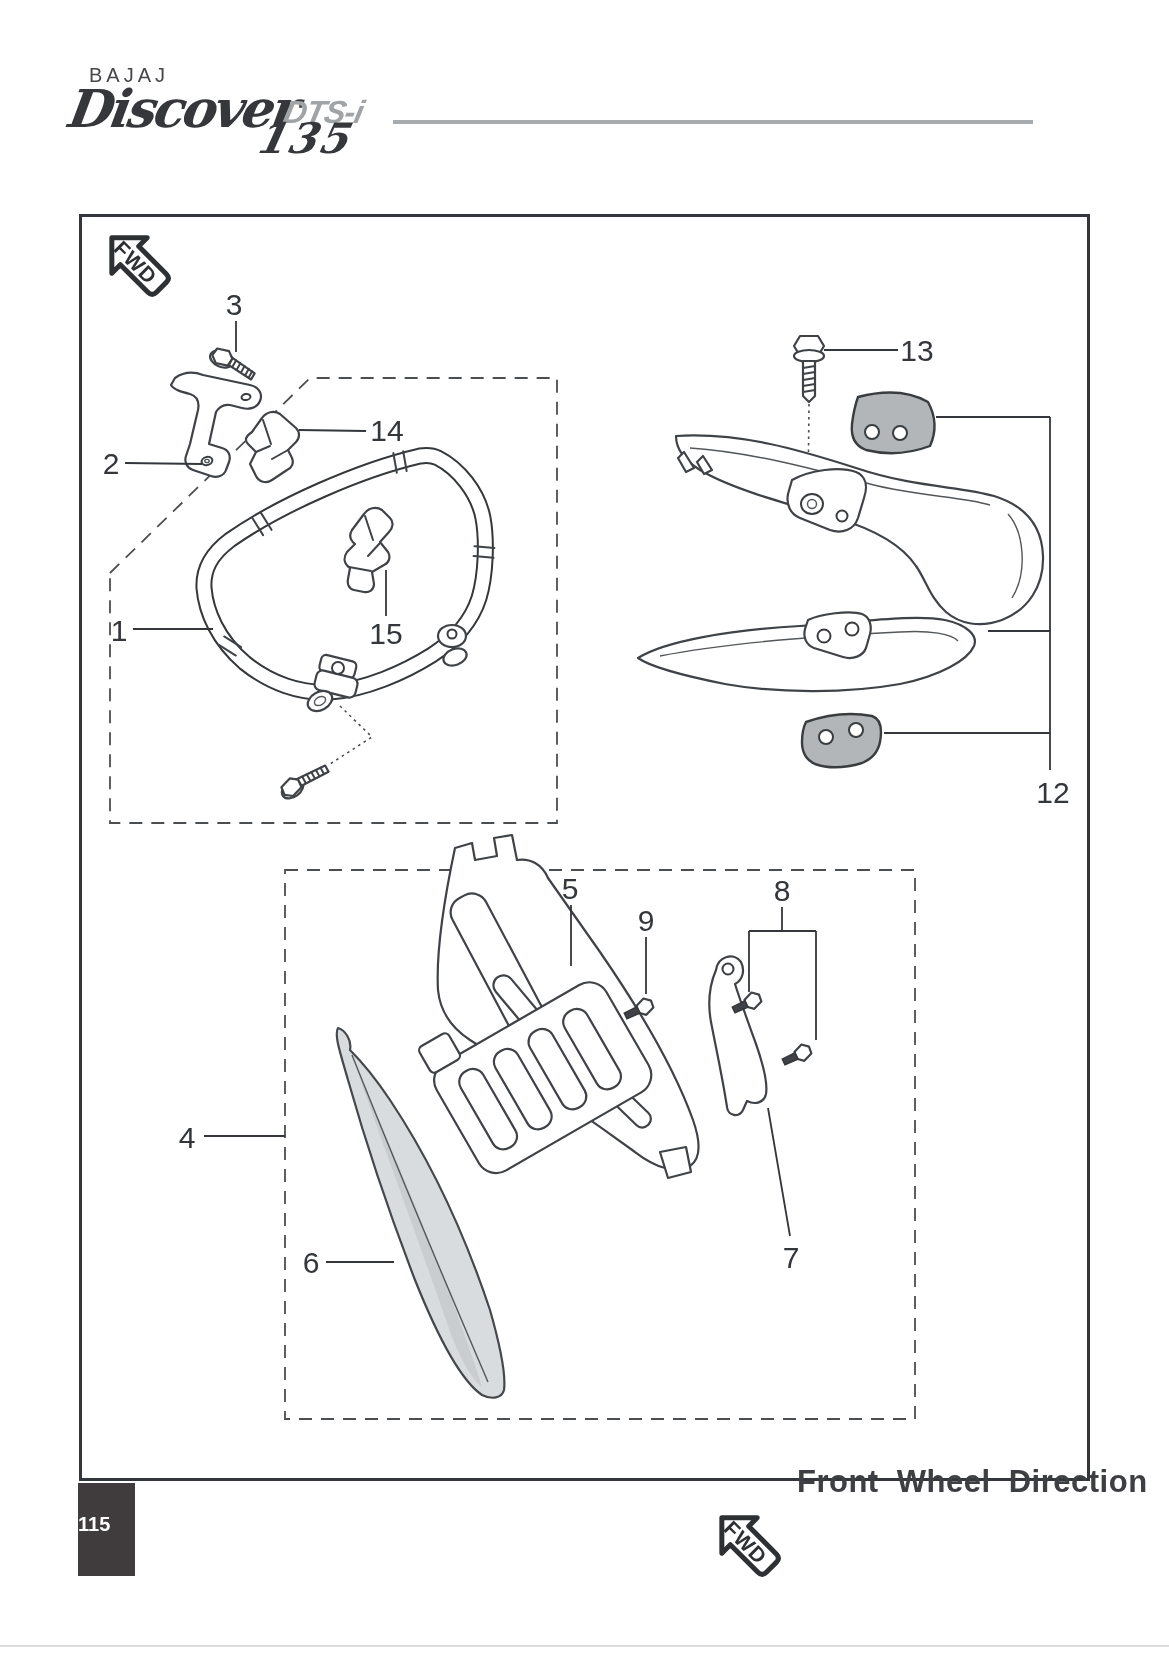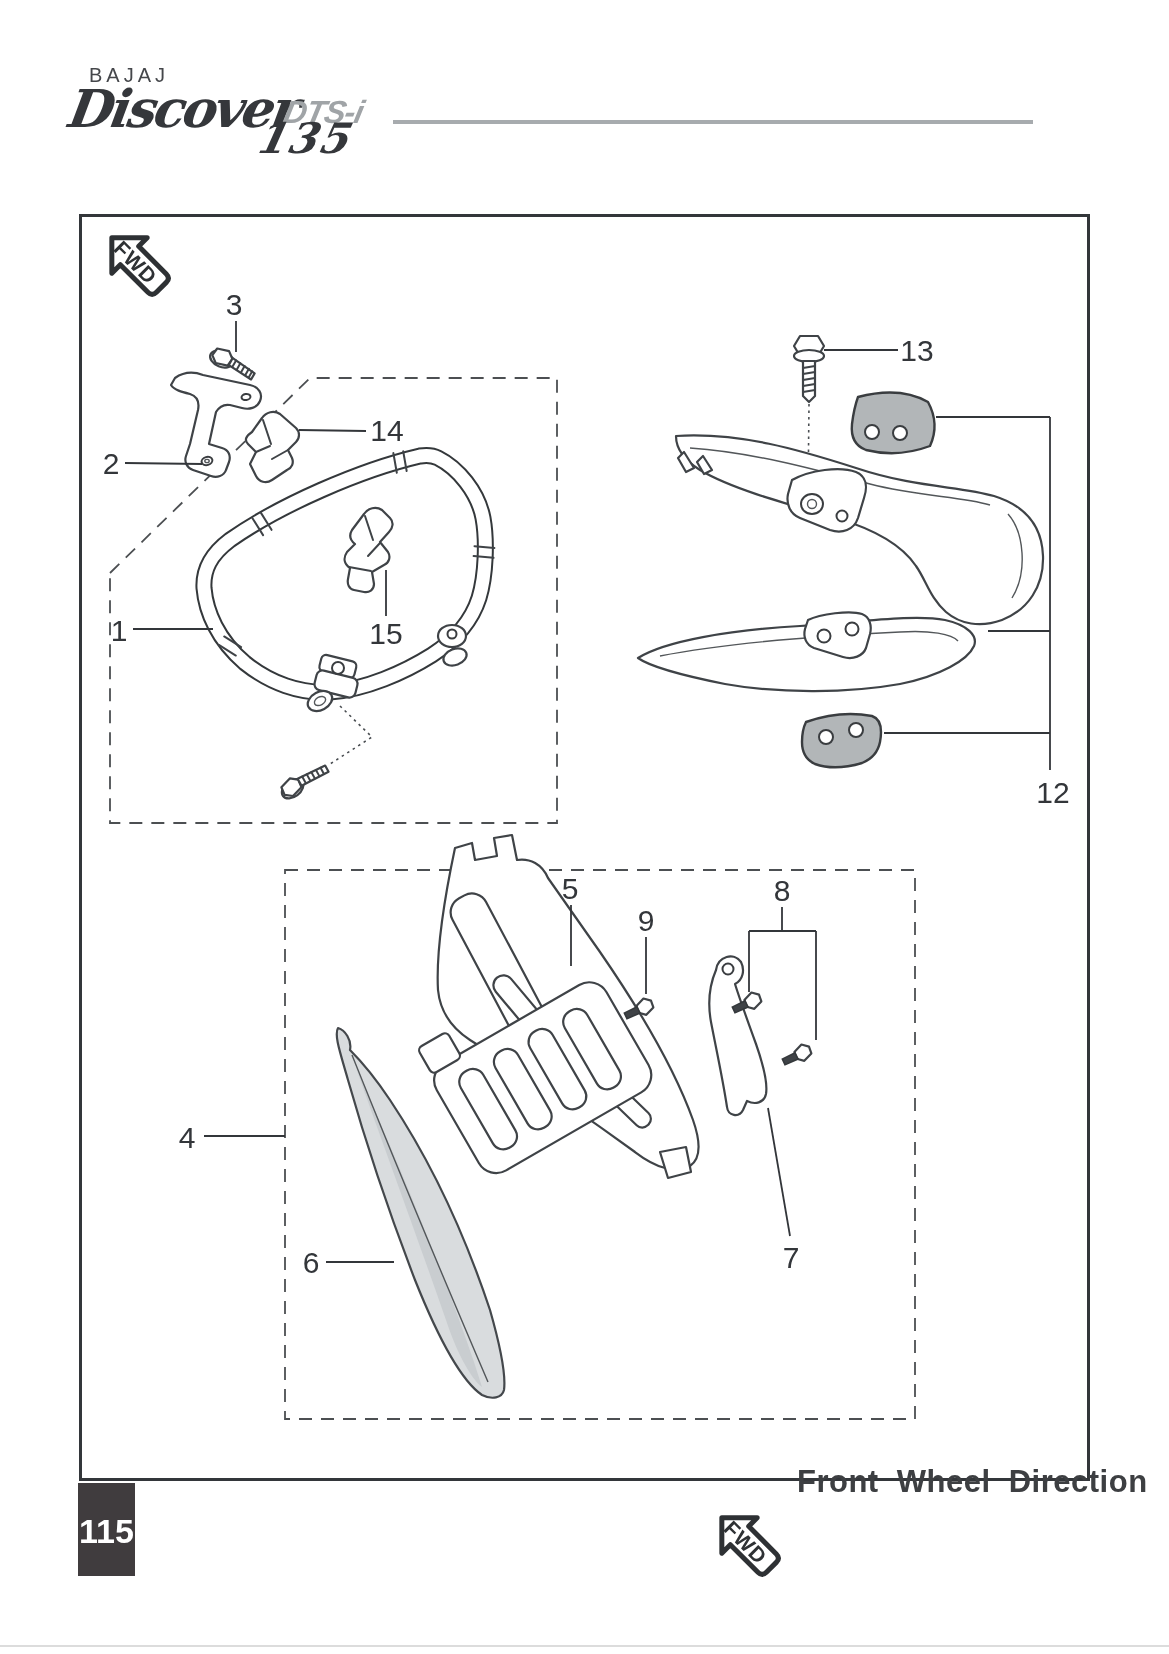--- a/index.html
+++ b/index.html
@@ -32,21 +32,21 @@
   .grayfill{fill:#b2b6b8;stroke:#3a3d40;stroke-width:2.4;stroke-linejoin:round;}
   .hole{fill:#ffffff;stroke:#3a3d40;stroke-width:2;}
   .tube-out{fill:none;stroke:#34383b;stroke-width:17;stroke-linejoin:round;}
   .tube-in{fill:none;stroke:#ffffff;stroke-width:13;stroke-linejoin:round;}
   .darkmetal{fill:#3f4347;stroke:#34383b;stroke-width:1.6;}
   .fwdtxt{fill:#2e3134;font-size:21px;font-weight:bold;letter-spacing:1px;
         font-family:"Liberation Sans",sans-serif;}
   .fwdarrow{fill:#fff;stroke:#2e3134;stroke-width:5;stroke-linejoin:round;}
   
   .page-number{position:absolute;left:78px;top:1483px;width:57px;height:93px;
-        background:#403c3e;color:#fff;font-size:34px;font-weight:bold;text-align:center;
+        background:#403c3e;color:#fff;font-size:20px;font-weight:bold;
         box-sizing:border-box;padding-top:31px;line-height:1;}
   .footer-direction{position:absolute;left:797px;top:1464px;font-size:31px;font-weight:bold;
         color:#3d3f42;letter-spacing:0.5px;word-spacing:9px;}
   .footer-fwd-svg{position:absolute;left:700px;top:1496px;}
   .bottom-rule{position:absolute;left:0;top:1645px;width:1169px;height:2px;background:#dcdcdc;}
 </style>
 </head>
 <body>
 
 <div class="page">

